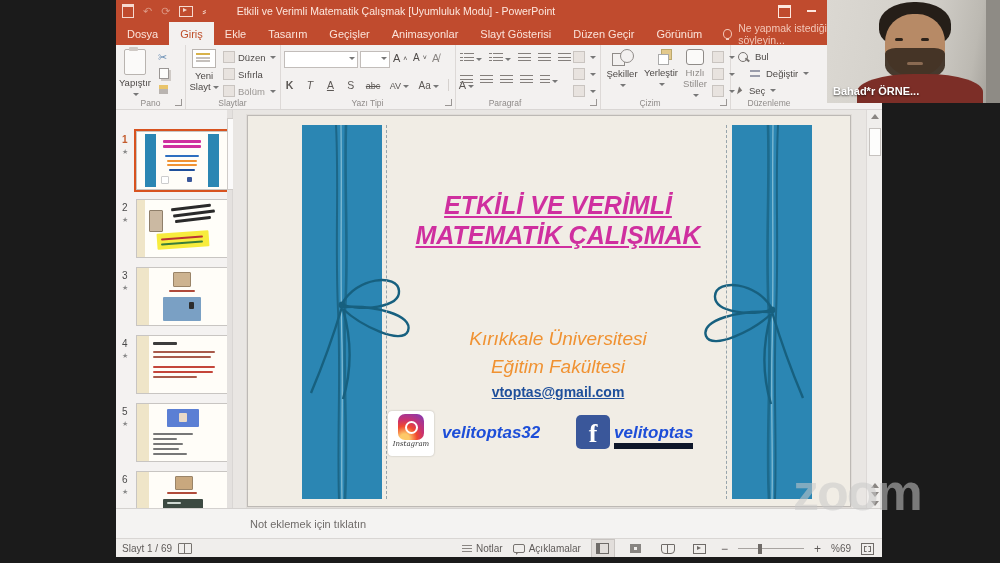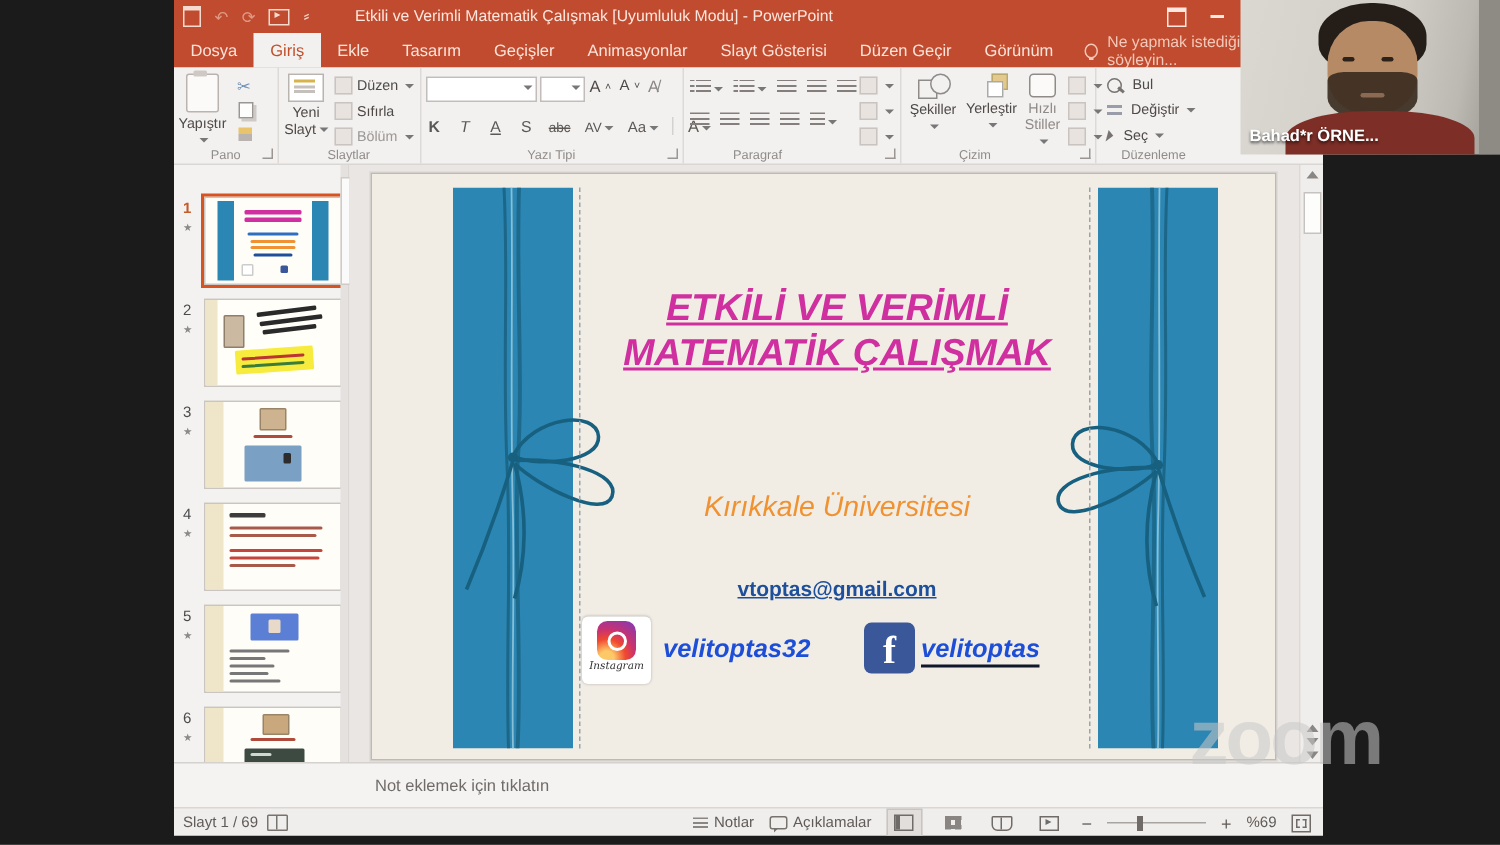--- a/index.html
+++ b/index.html
@@ -85,21 +85,21 @@
   .s-title{position:absolute;left:120px;width:380px;text-align:center;color:#cf2f9f;font-size:25px;line-height:30px;font-weight:bold;font-style:italic;text-decoration:underline;}
   .s-author{position:absolute;left:120px;width:380px;text-align:center;color:#2e6fc0;font-size:20px;font-weight:bold;text-decoration:underline;}
   .s-uni{position:absolute;left:120px;width:380px;text-align:center;color:#f09232;font-size:19px;font-style:italic;}
   .s-email{position:absolute;left:120px;width:380px;text-align:center;color:#1e4f9b;font-size:14px;font-weight:bold;text-decoration:underline;}
   .insta-box{position:absolute;left:140px;top:295px;width:46px;height:45px;background:#fff;border-radius:4px;box-shadow:0 0 2px rgba(0,0,0,.25);text-align:center;}
   .insta-cam{width:26px;height:26px;margin:3px auto 0 auto;border-radius:7px;background:radial-gradient(circle at 25% 95%,#fdc968 0 15%,#f0492f 40%,#c9326f 60%,#7b3bbd 100%);position:relative;}
   .insta-cam:after{content:"";position:absolute;left:7px;top:7px;width:9px;height:9px;border:2px solid #fff;border-radius:50%;}
   .insta-word{font-size:7px;font-style:italic;font-family:"DejaVu Serif",serif;color:#333;}
   .s-handle{position:absolute;color:#1d4ed8;font-size:17px;font-weight:bold;font-style:italic;white-space:nowrap;}
   .fb-box{position:absolute;left:328px;top:299px;width:34px;height:34px;background:#3a579a;border-radius:5px;color:#fff;font-weight:bold;font-size:26px;text-align:center;line-height:38px;font-family:"Liberation Serif",serif;}
-  .underl{border-bottom:2px solid #0f172a;}
+  .underl{border-bottom:6px solid #0f172a;}
 
   
   .v-scroll{position:absolute;left:750px;top:110px;width:15px;height:398px;background:#f0eeec;border-left:1px solid #ddd9d7;}
   .v-scroll .thumbp{position:absolute;left:2px;top:18px;width:10px;height:26px;background:#fdfdfc;border:1px solid #c6c2bf;}
   .tri-up{width:0;height:0;border-left:4px solid transparent;border-right:4px solid transparent;border-bottom:5px solid #8a8683;margin:4px auto 0 auto;}
   .tri-dn{width:0;height:0;border-left:4px solid transparent;border-right:4px solid transparent;border-top:5px solid #8a8683;margin:4px auto 0 auto;}
   .nav-btns{position:absolute;left:0;bottom:2px;width:100%;}
 
   
   .notesbar{position:absolute;left:0;top:508px;width:100%;height:30px;background:#f4f3f2;border-top:1px solid #d4d1cf;font-size:11px;color:#6f6b69;line-height:30px;}
@@ -318,21 +318,21 @@
           </div>
         <div class="rlabel" style="width:100px;">Çizim</div>
         <div class="launcher"></div>
       </div>
 
       <div class="rgroup" style="left:614px;width:78px;border-right:none;">
         <div class="smallrow" style="left:8px;top:6px;">
             <span class="find-ic"></span>
             <span>Bul</span>
           </div>
-        <div class="smallrow" style="left:8px;top:23px;text-align:center;">
+        <div class="smallrow" style="left:20px;top:23px;text-align:center;">
             <span class="repl-ic"></span>
             <span>Değiştir</span>
             <span class="dd"></span>
           </div>
         <div class="smallrow" style="left:8px;top:40px;">
             <span class="sel-ic"></span>
             <span>Seç</span>
             <span class="dd"></span>
           </div>
         <div class="rlabel">Düzenleme</div>
@@ -450,20 +450,21 @@
             <path d="M41,189 C50,221 49,253 41,279"></path>
           </g>
         </svg>
 
         <div class="dotline" style="left:138px;"></div>
         <div class="dotline" style="left:478px;"></div>
 
         <div class="s-title" style="top:74px;">ETKİLİ VE VERİMLİ</div>
         <div class="s-title" style="top:104px;">MATEMATİK ÇALIŞMAK</div>
         <div class="s-uni" style="top:212px;">Kırıkkale Üniversitesi</div>
+        <div class="s-uni" style="top:240px;">Eğitim Fakültesi</div>
         <div class="s-email" style="top:268px;">vtoptas@gmail.com</div>
 
         <div class="insta-box">
           <div class="insta-cam"></div>
           <div class="insta-word">Instagram</div>
         </div>
         <div class="s-handle" style="left:194px;top:307px;">velitoptas32</div>
 
         <div class="fb-box"><span>f</span></div>
         <div class="s-handle underl" style="left:366px;top:307px;">velitoptas</div>

